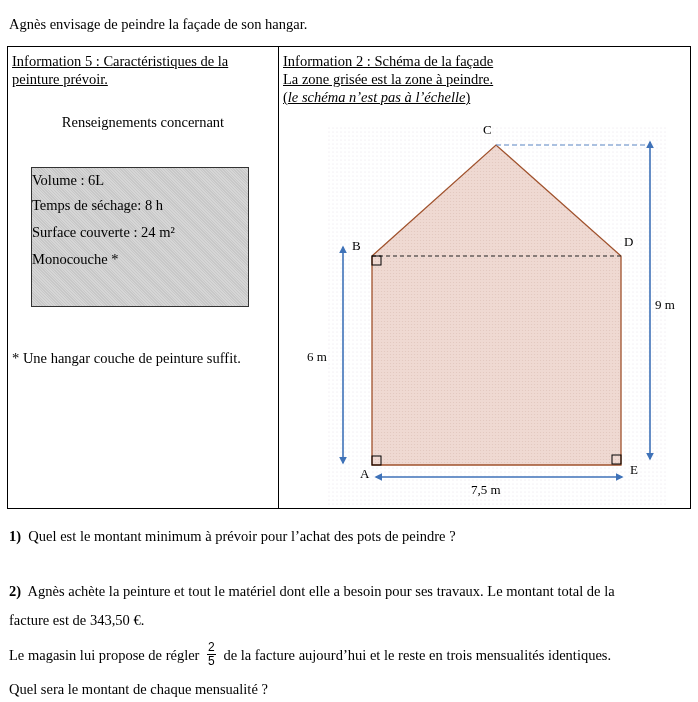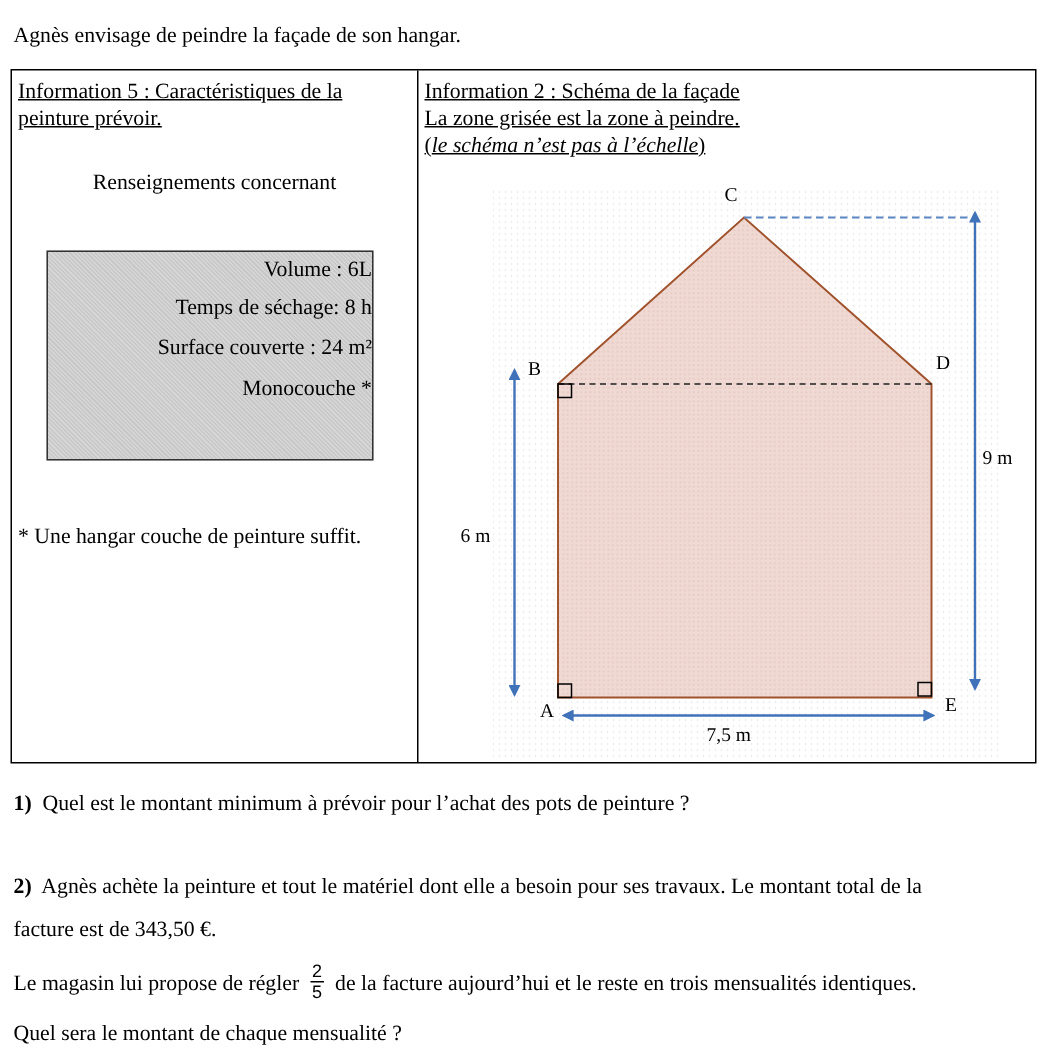--- a/index.html
+++ b/index.html
@@ -18,21 +18,21 @@
   .u { text-decoration: underline; }
   .line { line-height: 18px; white-space: nowrap; }
   .it { font-style: italic; }
   .spec-heading { position: absolute; left: 0; top: 60px; width: 262px; text-align: center; line-height: 21px; }
   .spec-box {
     position: absolute; left: 19px; top: 115px; width: 218px; height: 140px;
     border: 1px solid #333; box-sizing: border-box;
     background-color: #c8c8c8;
     background-image: repeating-linear-gradient(45deg, rgba(255,255,255,0.25) 0 1px, transparent 1px 2px);
   }
-  .spec-row { height: 27px; line-height: 27px; text-align: right; font-size: 14.5px; }
+  .spec-row { height: 27px; line-height: 27px; text-align: left; font-size: 14.5px; }
   .spec-box .spec-row:first-child { height: 24px; line-height: 24px; }
   .footnote { position: absolute; left: 0; top: 298px; white-space: nowrap; }
   .diagram { position: absolute; left: 0; top: 0; }
   .q { position: absolute; left: 9px; font-size: 14.5px; white-space: nowrap; }
   .q b { font-weight: bold; }
   .frac { display: inline-block; vertical-align: middle; text-align: center; font-family: "Liberation Sans", sans-serif; font-size: 12px; line-height: 13px; margin: 0 4px; position: relative; top: -2px; }
   .frac .num { display: block; border-bottom: 1px solid #000; padding: 0 1px; }
   .frac .den { display: block; }
 </style>
 </head>
@@ -103,21 +103,21 @@
     <text x="352" y="431" font-family="Liberation Serif, serif" font-size="13">A</text>
     <text x="622" y="427" font-family="Liberation Serif, serif" font-size="13">E</text>
 
     <text x="299" y="314" font-family="Liberation Serif, serif" font-size="13">6 m</text>
     <text x="647" y="262" font-family="Liberation Serif, serif" font-size="13">9 m</text>
     <text x="463" y="447" font-family="Liberation Serif, serif" font-size="13">7,5 m</text>
   </svg>
 </div>
 
 <div class="q" style="top:528px">
-  <b>1)</b>&nbsp; <span>Quel est le montant minimum à prévoir pour l’achat des pots de peinture ?</span>
+  <b>1)</b>&nbsp; <span>Quel est le montant minimum à prévoir pour l’achat des pots de peindre ?</span>
 </div>
 
 <div class="q" style="top:583px">
   <b>2)</b>&nbsp; <span>Agnès achète la peinture et tout le matériel dont elle a besoin pour ses travaux. Le montant total de la</span>
 </div>
 <div class="q" style="top:612px">facture est de 343,50 €.</div>
 <div class="q" style="top:643px">
   <span>Le magasin lui propose de régler</span>
   <span class="frac">
     <span class="num">2</span>

